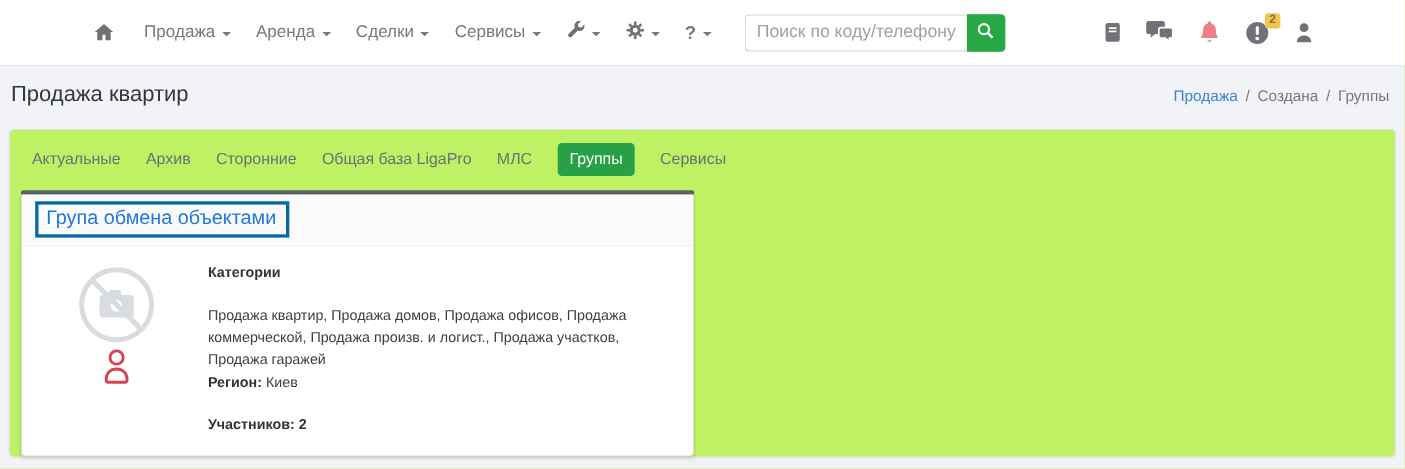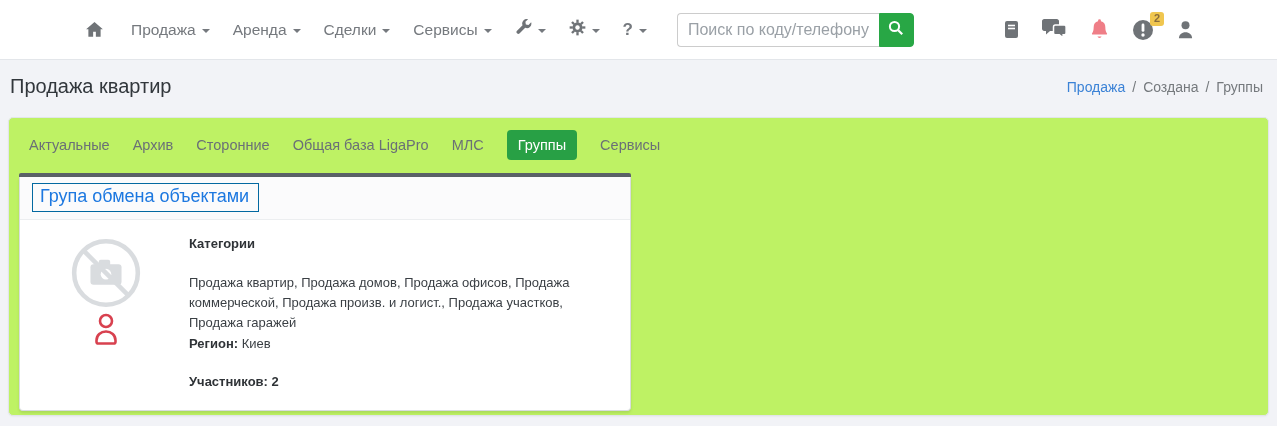--- a/index.html
+++ b/index.html
@@ -64,21 +64,21 @@
   .tab.active { background:#28a045; color:#fff; padding:7px 11px; border-radius:4px; }
   
   .card { width:612px; margin:3px 0 0 10px; }
   .card-topbar { height:4px; background:#5a6167; border-radius:2px 2px 0 0; }
   .card-box {
     border:1px solid #d9dcdf; border-top:none; border-radius:0 0 4px 4px;
     background:#fff; box-shadow:0 2px 3px rgba(0,0,0,0.10);
   }
   .card-header { padding:6px 12px 7px; border-bottom:1px solid #eceef0; background:#fbfbfc; }
   .annotation-box {
-    display:inline-block; border:1px solid #0369a1; padding:2px 9px 4px 7px;
+    display:inline-block; border:3px solid #0369a1; padding:2px 9px 4px 7px;
   }
   .card-title { font-size:18px; color:#1d78e0; text-decoration:none; cursor:pointer; }
   .card-body { display:flex; padding:14px 16px 18px 10px; }
   .card-left { width:152px; flex:none; }
   .nophoto-wrap { display:flex; justify-content:center; width:152px; margin-top:3px; }
   .created-row { display:flex; align-items:center; gap:5px; margin:14px 0 0 18px; font-size:13px; color:#222; }
   .created-row b { font-weight:bold; }
   .person-wrap { display:flex; justify-content:center; width:152px; margin-top:3px; }
   .card-right { flex:1; padding-left:7px; font-size:13px; color:#3a3f44; line-height:1.55; max-width:445px; }
   .note-line { margin-top:4px; }

